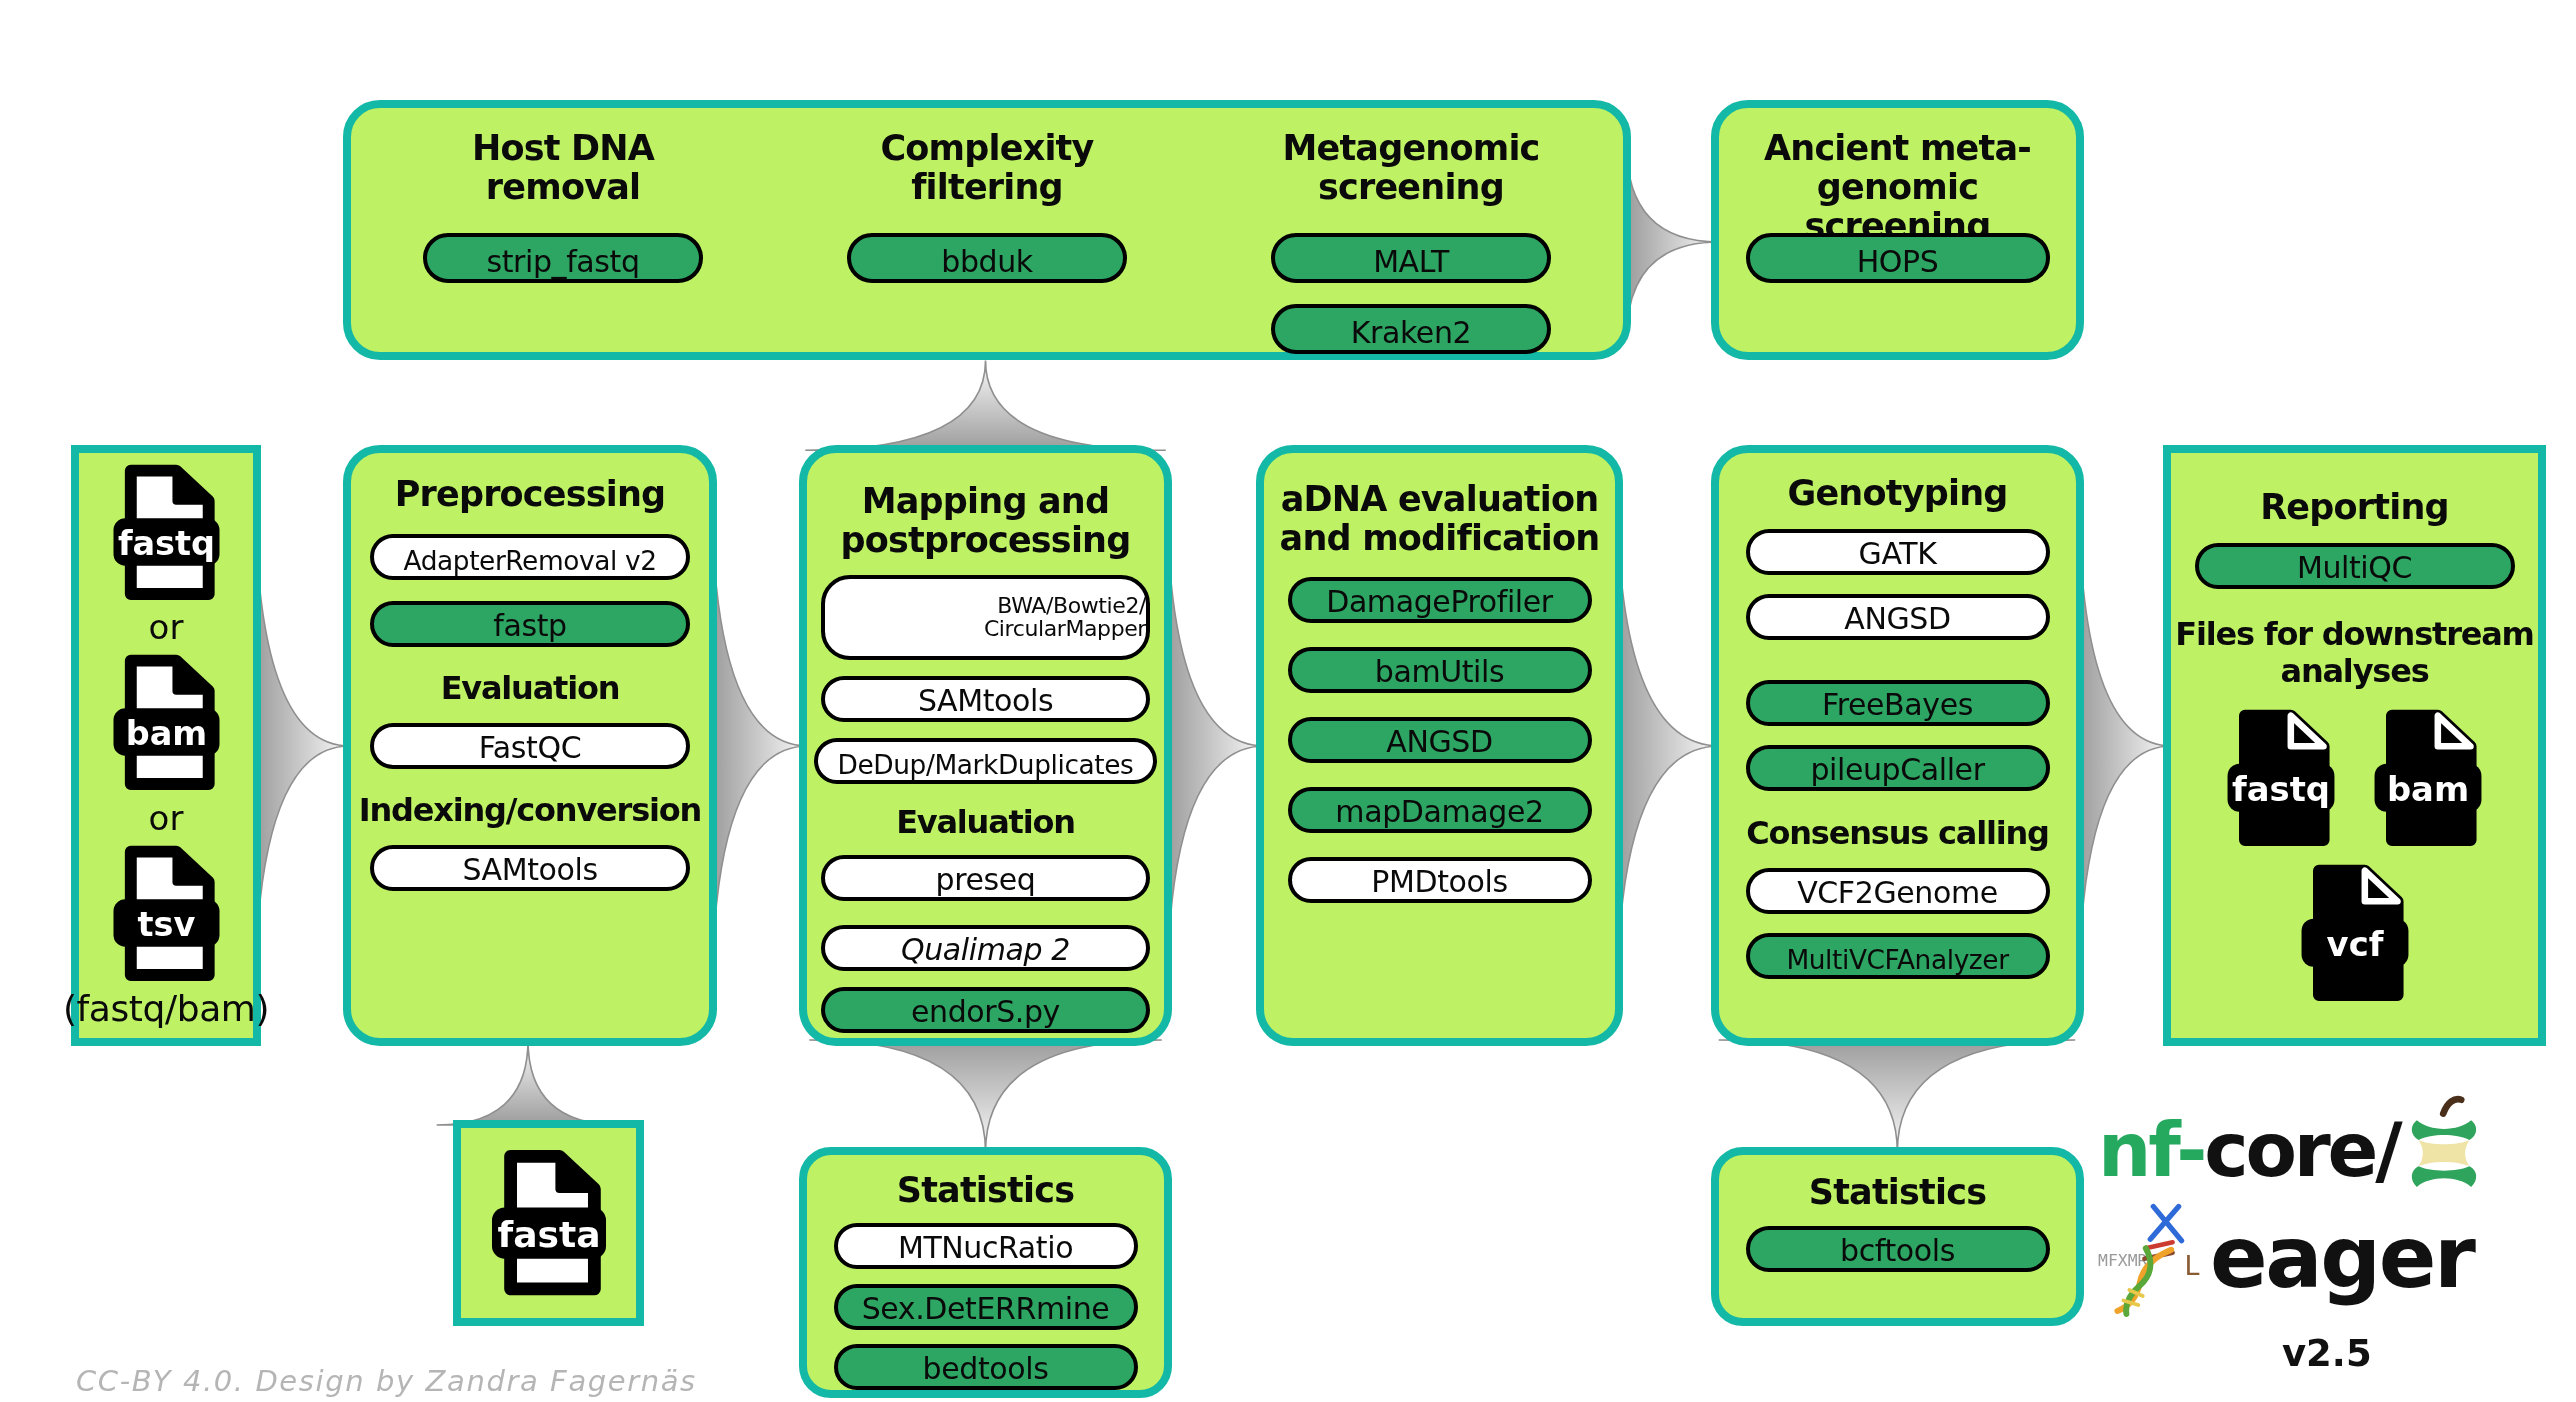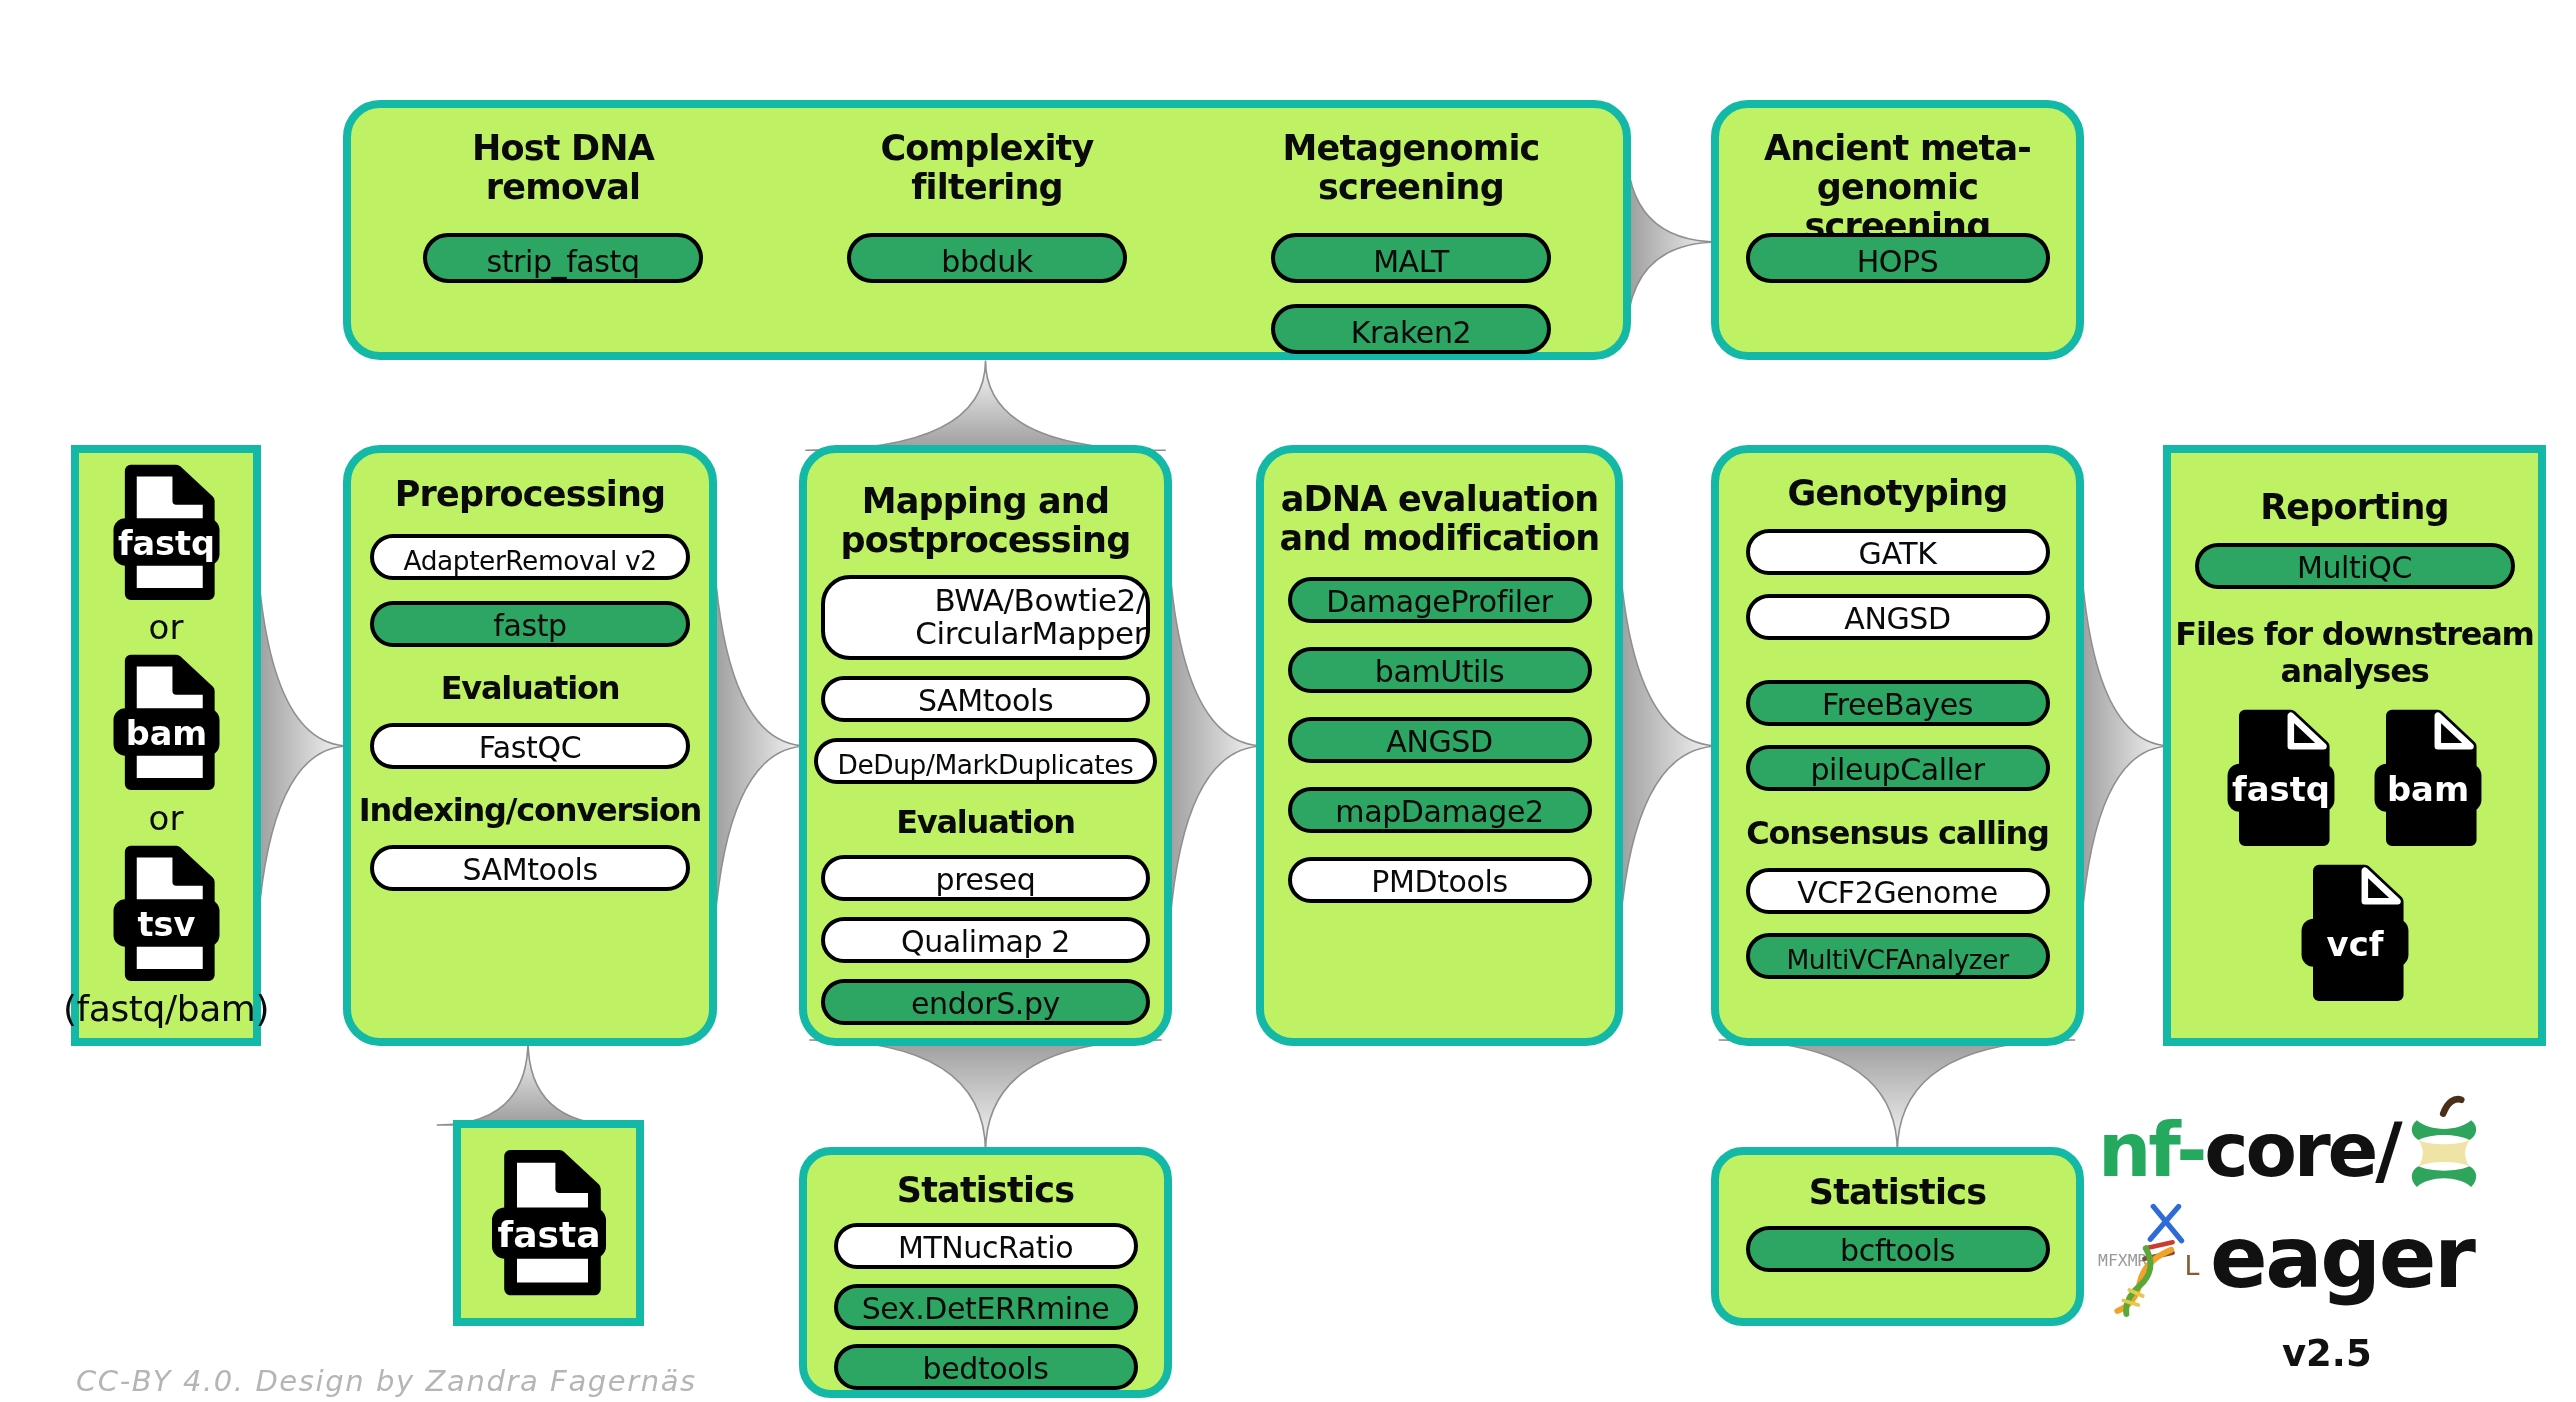--- a/index.html
+++ b/index.html
@@ -20,21 +20,21 @@
   .section-title { font-weight:bold; font-size:32px; letter-spacing:-1.2px; text-align:center; white-space:nowrap; }
 
   .pill {
     width:304px; height:46px; border:4.8px solid #000; border-radius:29px; background:#fff;
     display:flex; align-items:flex-end; justify-content:center; flex:none;
     font-size:30px; letter-spacing:-0.4px; white-space:nowrap; box-sizing:border-box;
   }
   .pill.green { background:var(--green); }
   .pill.top-pill { width:280px; height:50px; }
   .pill.wide { width:343px; }
-  .pill.two-line { height:85px; flex-direction:column; line-height:1.08; font-size:31px; }
+  .pill.two-line { height:85px; flex-direction:column; line-height:1.08; font-size:22px; }
   .small-text { font-size:26.4px; }
 
   .or-label { font-size:34px; }
   .caption { font-size:36px; letter-spacing:-0.4px; }
 
   .top-cols { display:flex; flex-direction:row; justify-content:space-around; width:100%; padding-top:21px; }
   .top-col { display:flex; flex-direction:column; align-items:center; }
   .top-col .box-title { height:83px; margin-bottom:21px; }
   .top-col .pill + .pill { margin-top:21px; }
 
@@ -185,21 +185,21 @@
     <div class="pill" style="margin-top:16px; width:329px;">
         <span>SAMtools</span>
       </div>
     <div class="pill wide small-text" style="margin-top:16px;">
         <span>DeDup/MarkDuplicates</span>
       </div>
     <div class="section-title" style="margin-top:19px; margin-bottom:14.4px;">Evaluation</div>
     <div class="pill" style="width:329px;">
         <span>preseq</span>
       </div>
-    <div class="pill" style="margin-top:16px; width:329px;">
+    <div class="pill" style="margin-top:24px; width:329px;font-style:italic;">
         <span>Qualimap 2</span>
       </div>
     <div class="pill green" style="margin-top:16px; width:329px;">
         <span>endorS.py</span>
       </div>
   </div>
 
   <div class="box" style="left:1256px; top:445px; width:367px; height:601px; padding-top:27px;">
     <div class="box-title" style="margin-bottom:19px;">
       <div>aDNA evaluation</div>

